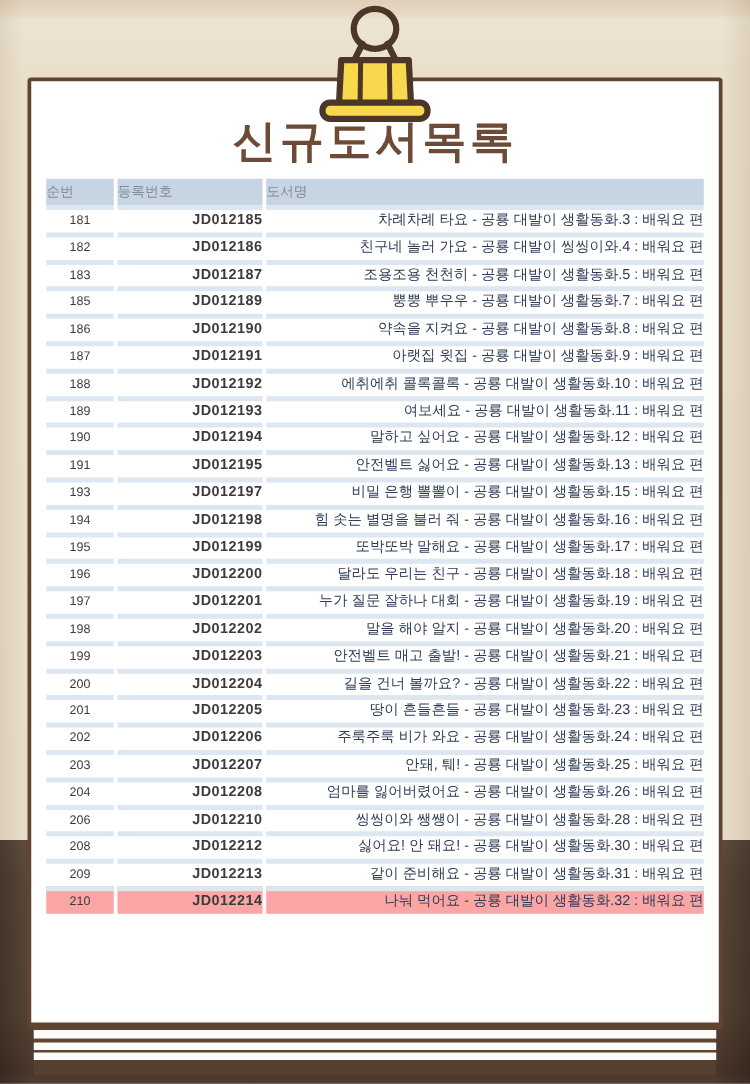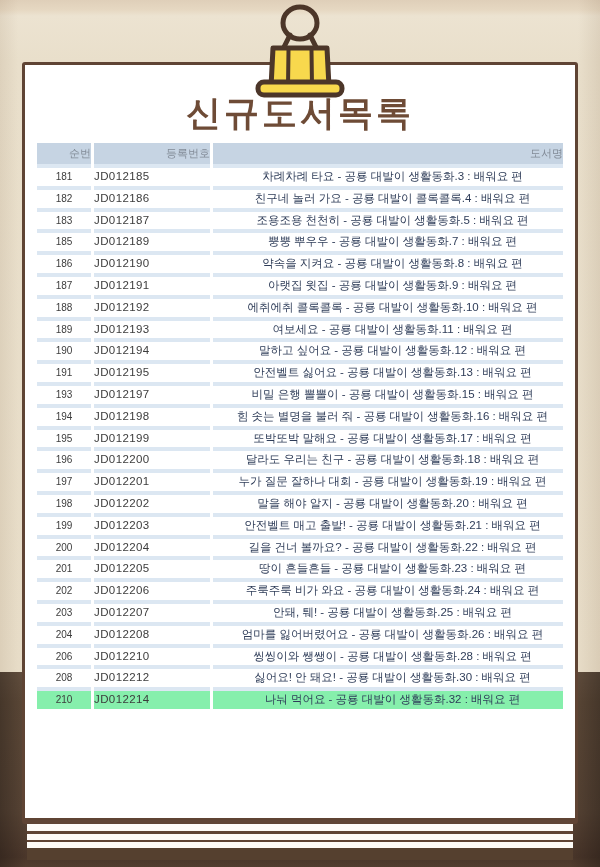--- a/index.html
+++ b/index.html
@@ -43,30 +43,30 @@
   }
   
   table.book-table{
     position:absolute;left:34px;top:143px;width:532px;z-index:2;
     border-collapse:separate;border-spacing:3px 0;table-layout:fixed;
   }
   .book-table col.c0{width:54px;}
   .book-table col.c1{width:116px;}
   .book-table th{
     height:21px;background:#c6d4e3;color:#828b97;
-    font-size:11px;font-weight:500;padding:0;text-align:right;
+    font-size:11px;font-weight:500;padding:0;text-align:left;
   }
   .book-table td{
     height:17.8px;padding:0;border-top:4px solid #dce7f2;
     font-size:11.5px;line-height:17.8px;white-space:nowrap;overflow:hidden;
   }
   .book-table td.num{text-align:center;color:#3c3c3c;font-size:10px;}
-  .book-table td.reg{text-align:left;color:#3c3c3c;letter-spacing:.4px;}
-  .book-table td.title{text-align:center;padding-left:9px;color:#2e3c58;}
-  .book-table tr.last td{background:#86efac;}
+  .book-table td.reg{text-align:right;color:#3c3c3c;letter-spacing:.4px;font-weight:bold;}
+  .book-table td.title{text-align:right;padding-left:9px;color:#2e3c58;}
+  .book-table tr.last td{background:#fca5a5;}
 </style>
 </head>
 <body>
 
 <div class="scene">
 
   <div class="bg-wall"></div>
   <div class="bg-floor"></div>
 
   <div class="paper"></div>
@@ -110,21 +110,21 @@
     </thead>
     <tbody>
         <tr>
           <td class="num">181</td>
           <td class="reg">JD012185</td>
           <td class="title">차례차례 타요 - 공룡 대발이 생활동화.3 : 배워요 편</td>
         </tr>
         <tr>
           <td class="num">182</td>
           <td class="reg">JD012186</td>
-          <td class="title">친구네 놀러 가요 - 공룡 대발이 콜록콜록.4 : 배워요 편</td>
+          <td class="title">친구네 놀러 가요 - 공룡 대발이 씽씽이와.4 : 배워요 편</td>
         </tr>
         <tr>
           <td class="num">183</td>
           <td class="reg">JD012187</td>
           <td class="title">조용조용 천천히 - 공룡 대발이 생활동화.5 : 배워요 편</td>
         </tr>
         <tr>
           <td class="num">185</td>
           <td class="reg">JD012189</td>
           <td class="title">뿡뿡 뿌우우 - 공룡 대발이 생활동화.7 : 배워요 편</td>
@@ -221,20 +221,25 @@
         </tr>
         <tr>
           <td class="num">206</td>
           <td class="reg">JD012210</td>
           <td class="title">씽씽이와 쌩쌩이 - 공룡 대발이 생활동화.28 : 배워요 편</td>
         </tr>
         <tr>
           <td class="num">208</td>
           <td class="reg">JD012212</td>
           <td class="title">싫어요! 안 돼요! - 공룡 대발이 생활동화.30 : 배워요 편</td>
+        </tr>
+        <tr>
+          <td class="num">209</td>
+          <td class="reg">JD012213</td>
+          <td class="title">같이 준비해요 - 공룡 대발이 생활동화.31 : 배워요 편</td>
         </tr>
         <tr class="last">
           <td class="num">210</td>
           <td class="reg">JD012214</td>
           <td class="title">나눠 먹어요 - 공룡 대발이 생활동화.32 : 배워요 편</td>
         </tr>
       </tbody>
   </table>
 
 </div>

